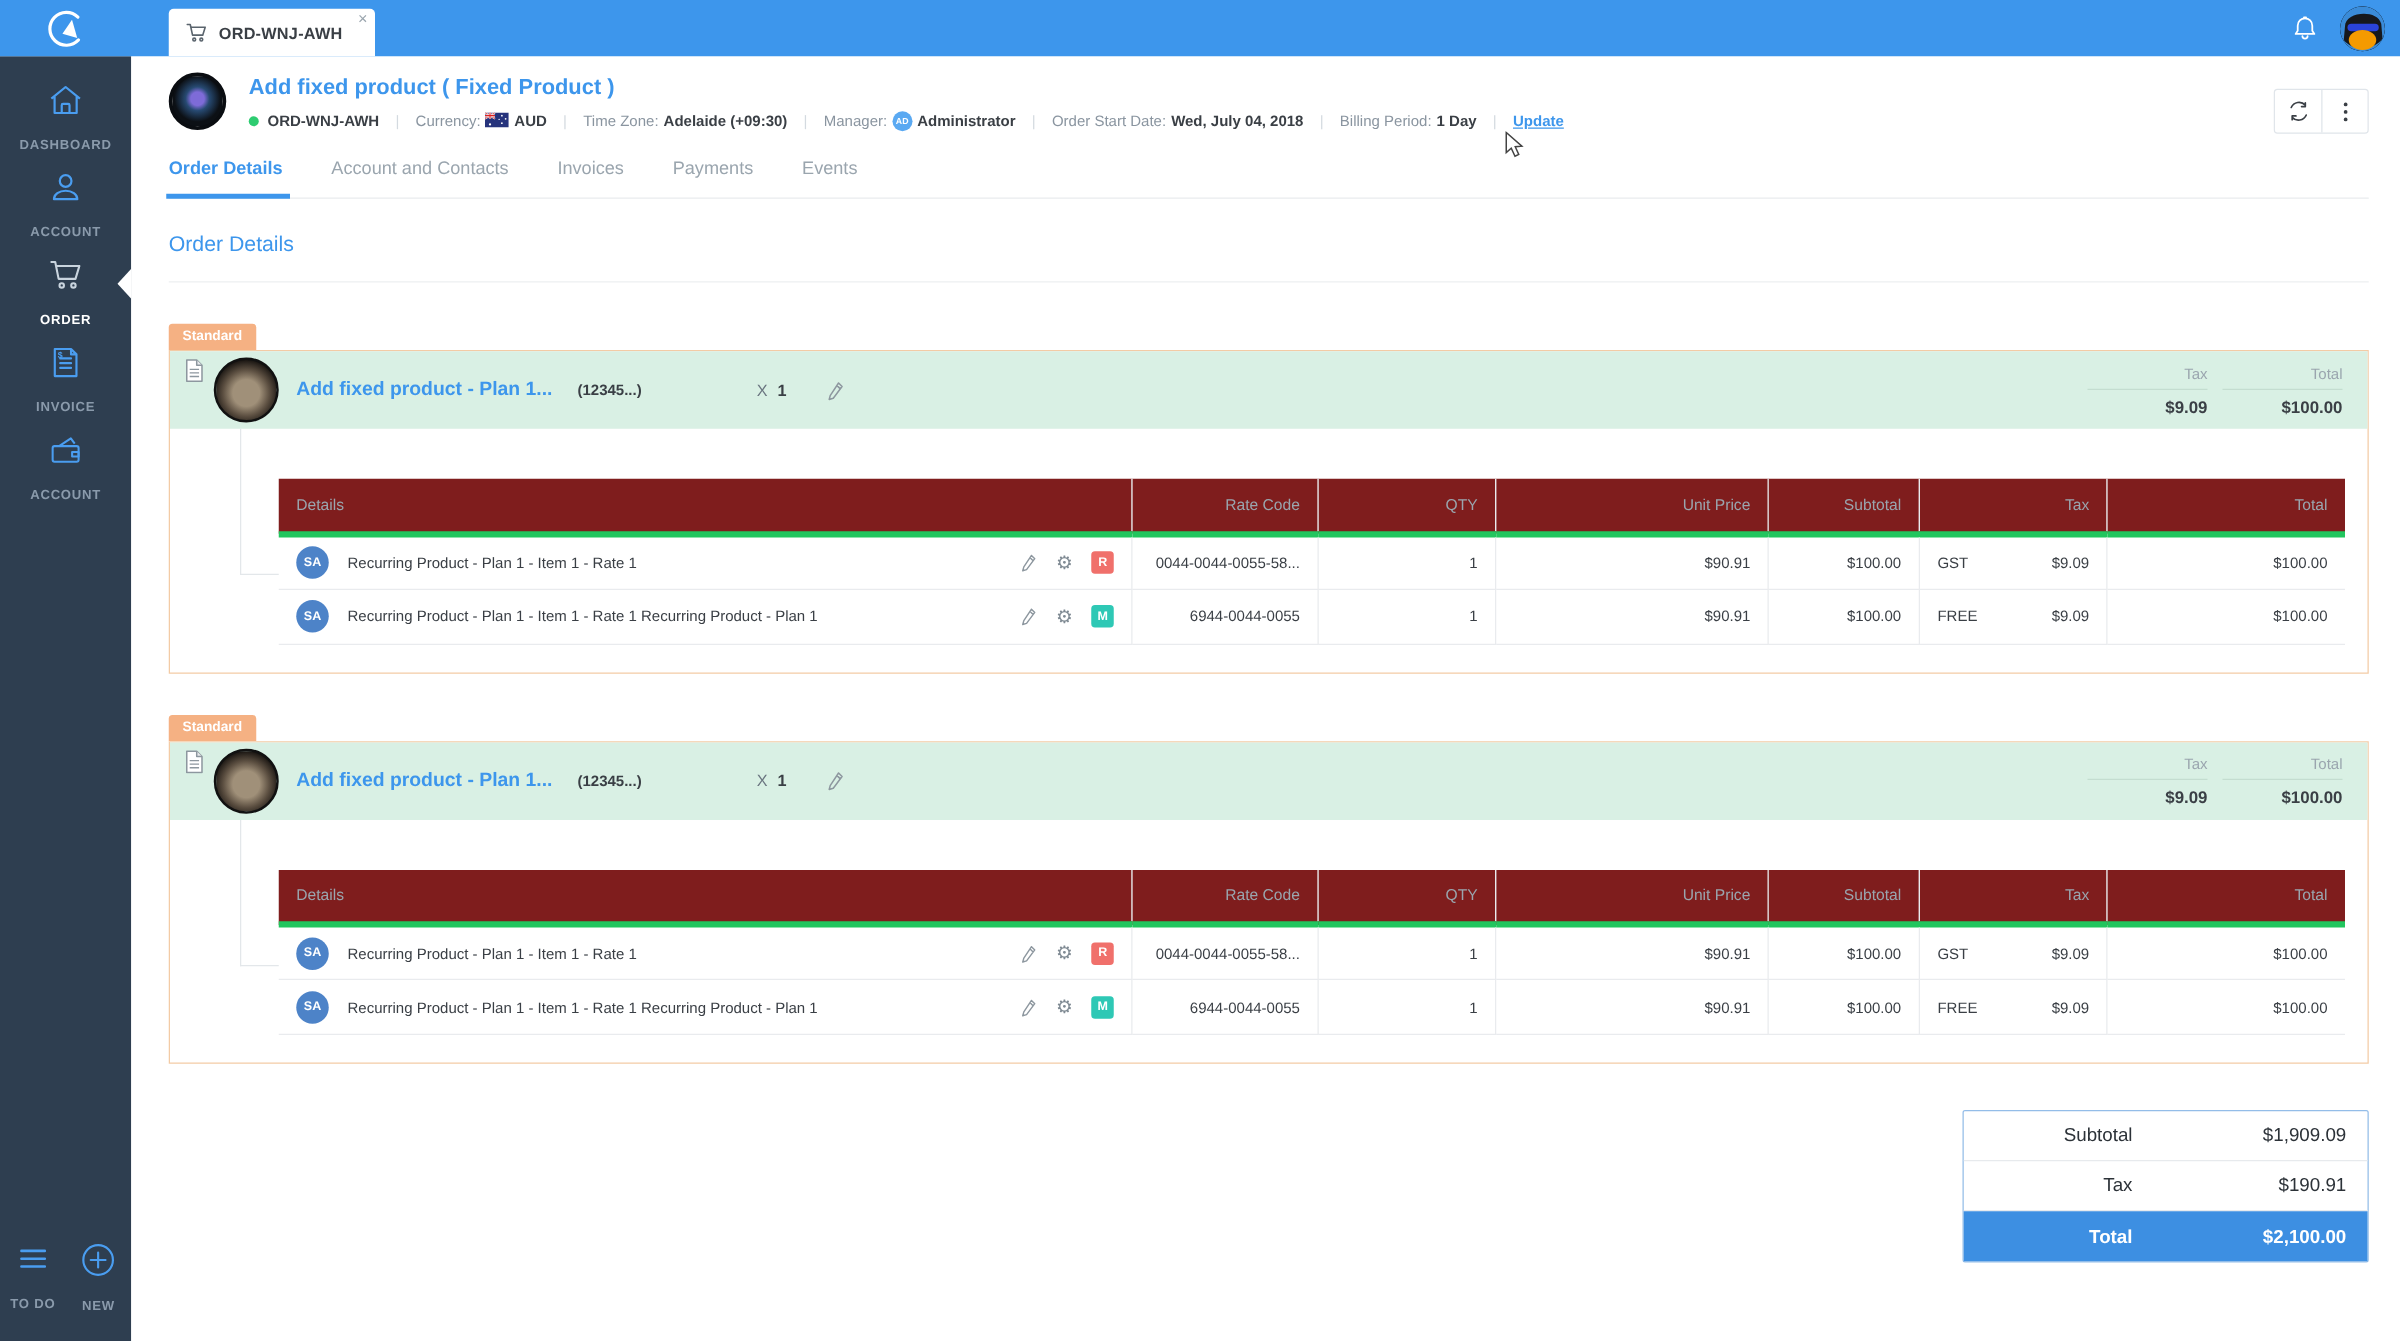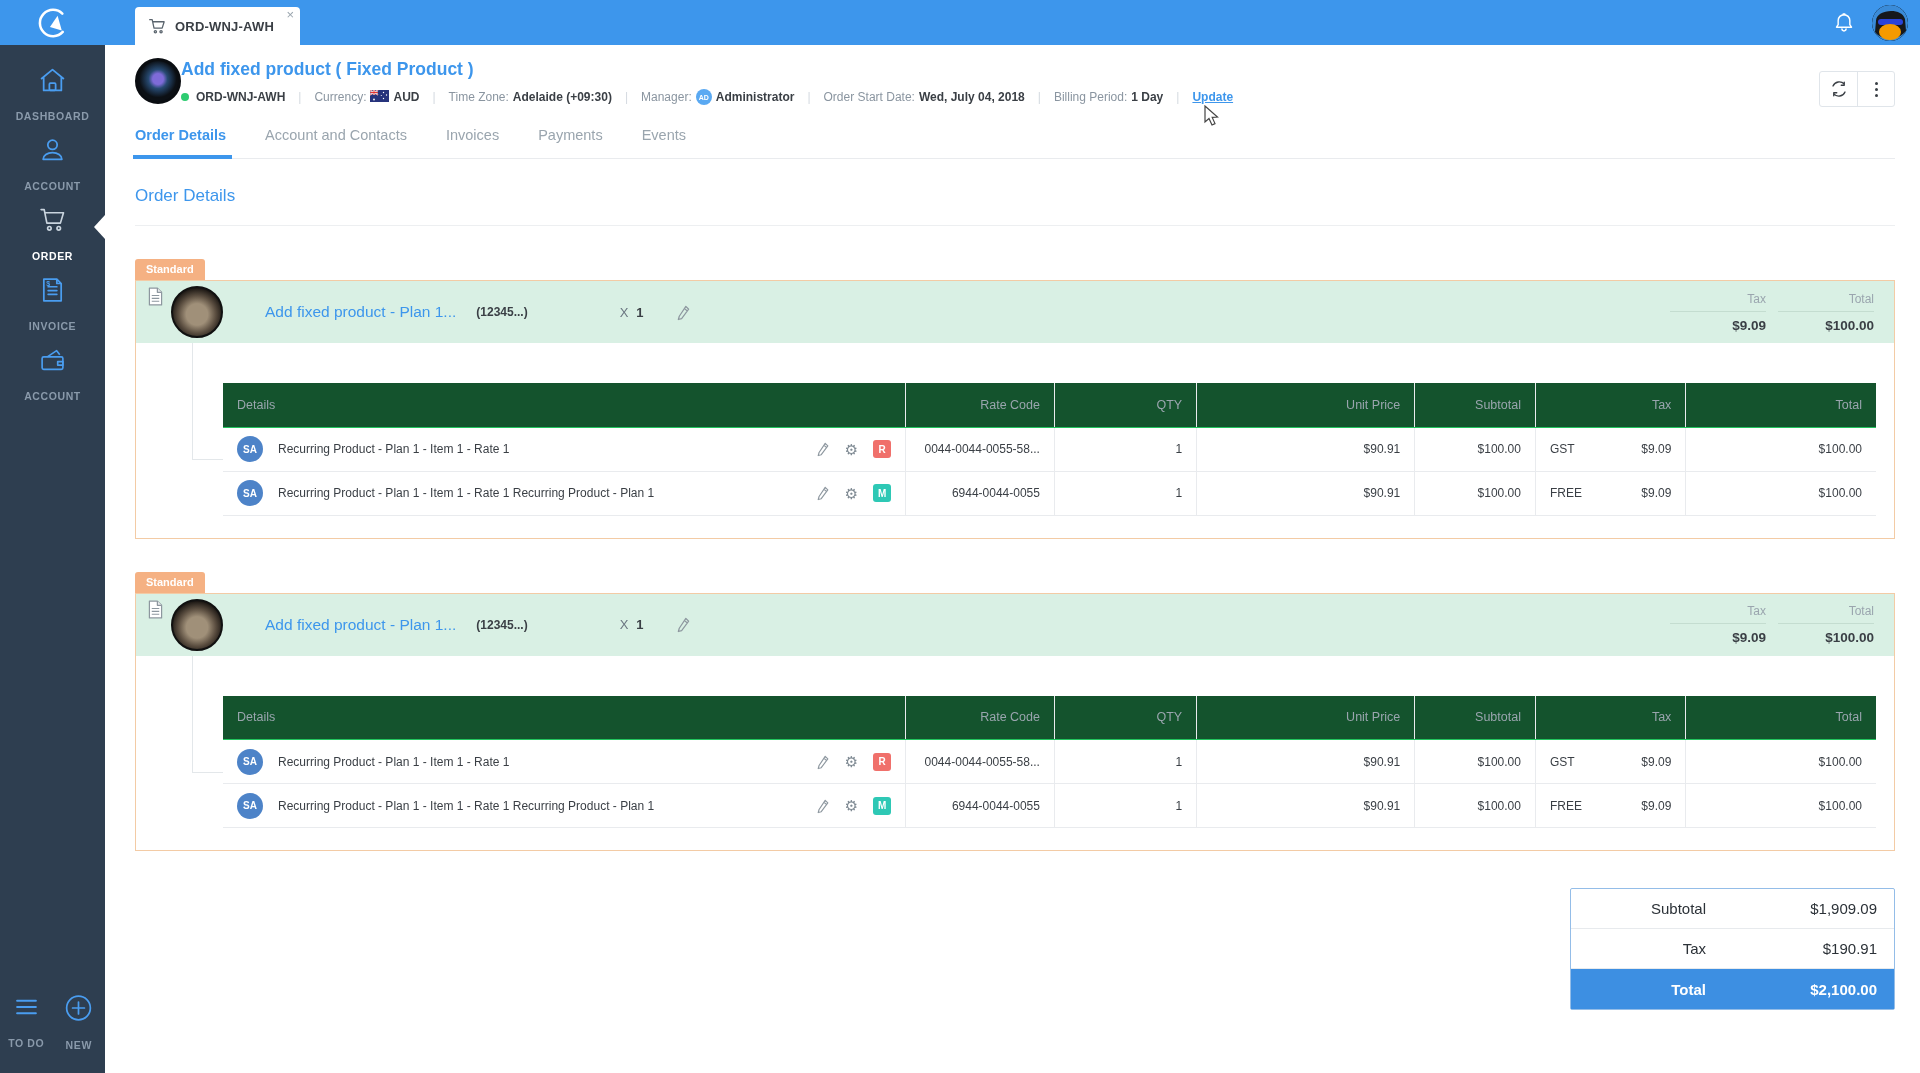--- a/index.html
+++ b/index.html
@@ -27,21 +27,21 @@
     border-top:12px solid transparent; border-bottom:12px solid transparent; border-right:11px solid #fff; }
   .sidebar-top { padding-top:14px; display:flex; flex-direction:column; }
   .sidebar-bottom { margin-top:auto; padding-bottom:16px; display:flex; }
 
   
   .content { position:absolute; left:105px; top:45px; width:1815px; height:1028px; background:#fff; overflow:hidden; }
   .page-header { position:relative; padding:13px 25px 0 30px; }
   .ph-row { display:flex; align-items:flex-start; }
   .product-avatar { width:46px; height:46px; border-radius:50%; flex:0 0 46px;
     background:radial-gradient(circle at 50% 45%, #7e6bd8 0 18%, #274a72 32%, #0c1015 62%); border:3px solid #0a0d11; }
-  .ph-text { }
+  .ph-text { margin-left:18px; }
   .page-title { font-size:17.5px; font-weight:bold; color:#3d96ec; margin-top:1px; }
   .meta-row { display:flex; align-items:center; margin-top:9px; font-size:12px; color:#8a95a0; white-space:nowrap; }
   .meta-row .sep { color:#d4dae0; margin:0 13px; font-size:12px; }
   .meta-strong { color:#3a3f45; font-weight:bold; margin-left:4px; }
   .dot { width:8px; height:8px; border-radius:50%; background:#2ecc71; display:inline-block; margin-right:7px; }
   .flag { display:inline-block; vertical-align:-2px; margin:0 4px 0 4px; }
   .mgr-avatar { display:inline-flex; align-items:center; justify-content:center; width:16px; height:16px; border-radius:50%; background:#5aa9f2; color:#fff; font-size:7px; font-weight:bold; vertical-align:-4px; margin:0 4px; }
   .update-link { color:#3d96ec; text-decoration:underline; font-weight:bold; cursor:pointer; }
   .header-actions { position:absolute; right:25px; top:26px; display:flex; border:1px solid #e0e5ea; border-radius:3px; background:#fff; }
   .ha-btn { width:37px; height:34px; display:flex; align-items:center; justify-content:center; cursor:pointer; }
@@ -60,36 +60,36 @@
 
   
   .card-block { margin:33px 25px 0 30px; }
   .card-block + .card-block { margin-top:33px; }
   .std-badge { display:inline-block; background:#f5b183; color:#fff; font-size:11px; font-weight:bold; padding:4px 11px 5px; border-radius:3px 3px 0 0; }
   .card { position:relative; border:1px solid #f3cba5; background:#fff; }
   .card-head { height:62px; background:#d9f0e4; display:flex; align-items:center; padding:0 20px 0 12px; }
   .doc-icon { margin-right:8px; align-self:flex-start; margin-top:6px; }
   .item-avatar { width:52px; height:52px; border-radius:50%; flex:0 0 52px;
     background:radial-gradient(circle at 50% 55%, #a09079 0 30%, #5c4f41 52%, #171310 75%); border:2px solid #111; margin-right:14px; }
-  .item-title { font-size:15.5px; font-weight:normal; color:#3d96ec;margin-left:28px; }
+  .item-title { font-size:15.5px; font-weight:bold; color:#3d96ec; }
   .item-suffix { font-size:12px; font-weight:bold; color:#3a3f45; margin-left:20px; }
   .qty-wrap { margin-left:92px; font-size:13px; color:#3a3f45; }
   .qty-x { color:#6b7681; margin-right:8px; }
   .qty-v { font-weight:bold; }
   .head-edit { margin-left:32px; cursor:pointer; display:flex; }
   .head-totals { margin-left:auto; display:flex; gap:0; }
   .ht-col { width:96px; text-align:right; }
   .ht-col + .ht-col { margin-left:12px; }
   .ht-label { font-size:12px; color:#9aa5ae; padding-bottom:5px; border-bottom:1px solid #c4ddd0; }
   .ht-value { font-size:13.5px; color:#3a3f45; padding-top:6px; font-weight:bold; }
 
   .connector { position:absolute; left:56px; top:62px; width:31px; height:117px; border-left:1px solid #e3e7ea; border-bottom:1px solid #e3e7ea; }
 
   .item-table { margin:40px 18px 22px 87px; border-collapse:collapse; table-layout:fixed; width:calc(100% - 105px); }
-  .item-table th { height:44px; background:#14532d; font-size:12.5px; font-weight:normal; color:#9aa5ae; border-bottom:1px solid #22c55e; }
+  .item-table th { height:44px; background:#7f1d1d; font-size:12.5px; font-weight:normal; color:#9aa5ae; border-bottom:5px solid #22c55e; }
   .item-table th, .item-table td { border-right:1px solid #e9ebee; padding:0 14px; }
   .item-table th:last-child, .item-table td:last-child { border-right:none; }
   .item-table td { height:44px; font-size:12px; color:#3a3f45; border-bottom:1px solid #e9ebee; background:#fff; }
   .col-details { width:41.3%; text-align:left; }
   .col-rate { width:9.0%; text-align:right; }
   .col-qty { width:8.6%; text-align:right; }
   .col-price { width:13.2%; text-align:right; }
   .col-sub { width:7.3%; text-align:right; }
   .col-tax { width:9.1%; text-align:right; }
   .col-total { width:11.5%; text-align:right; }

